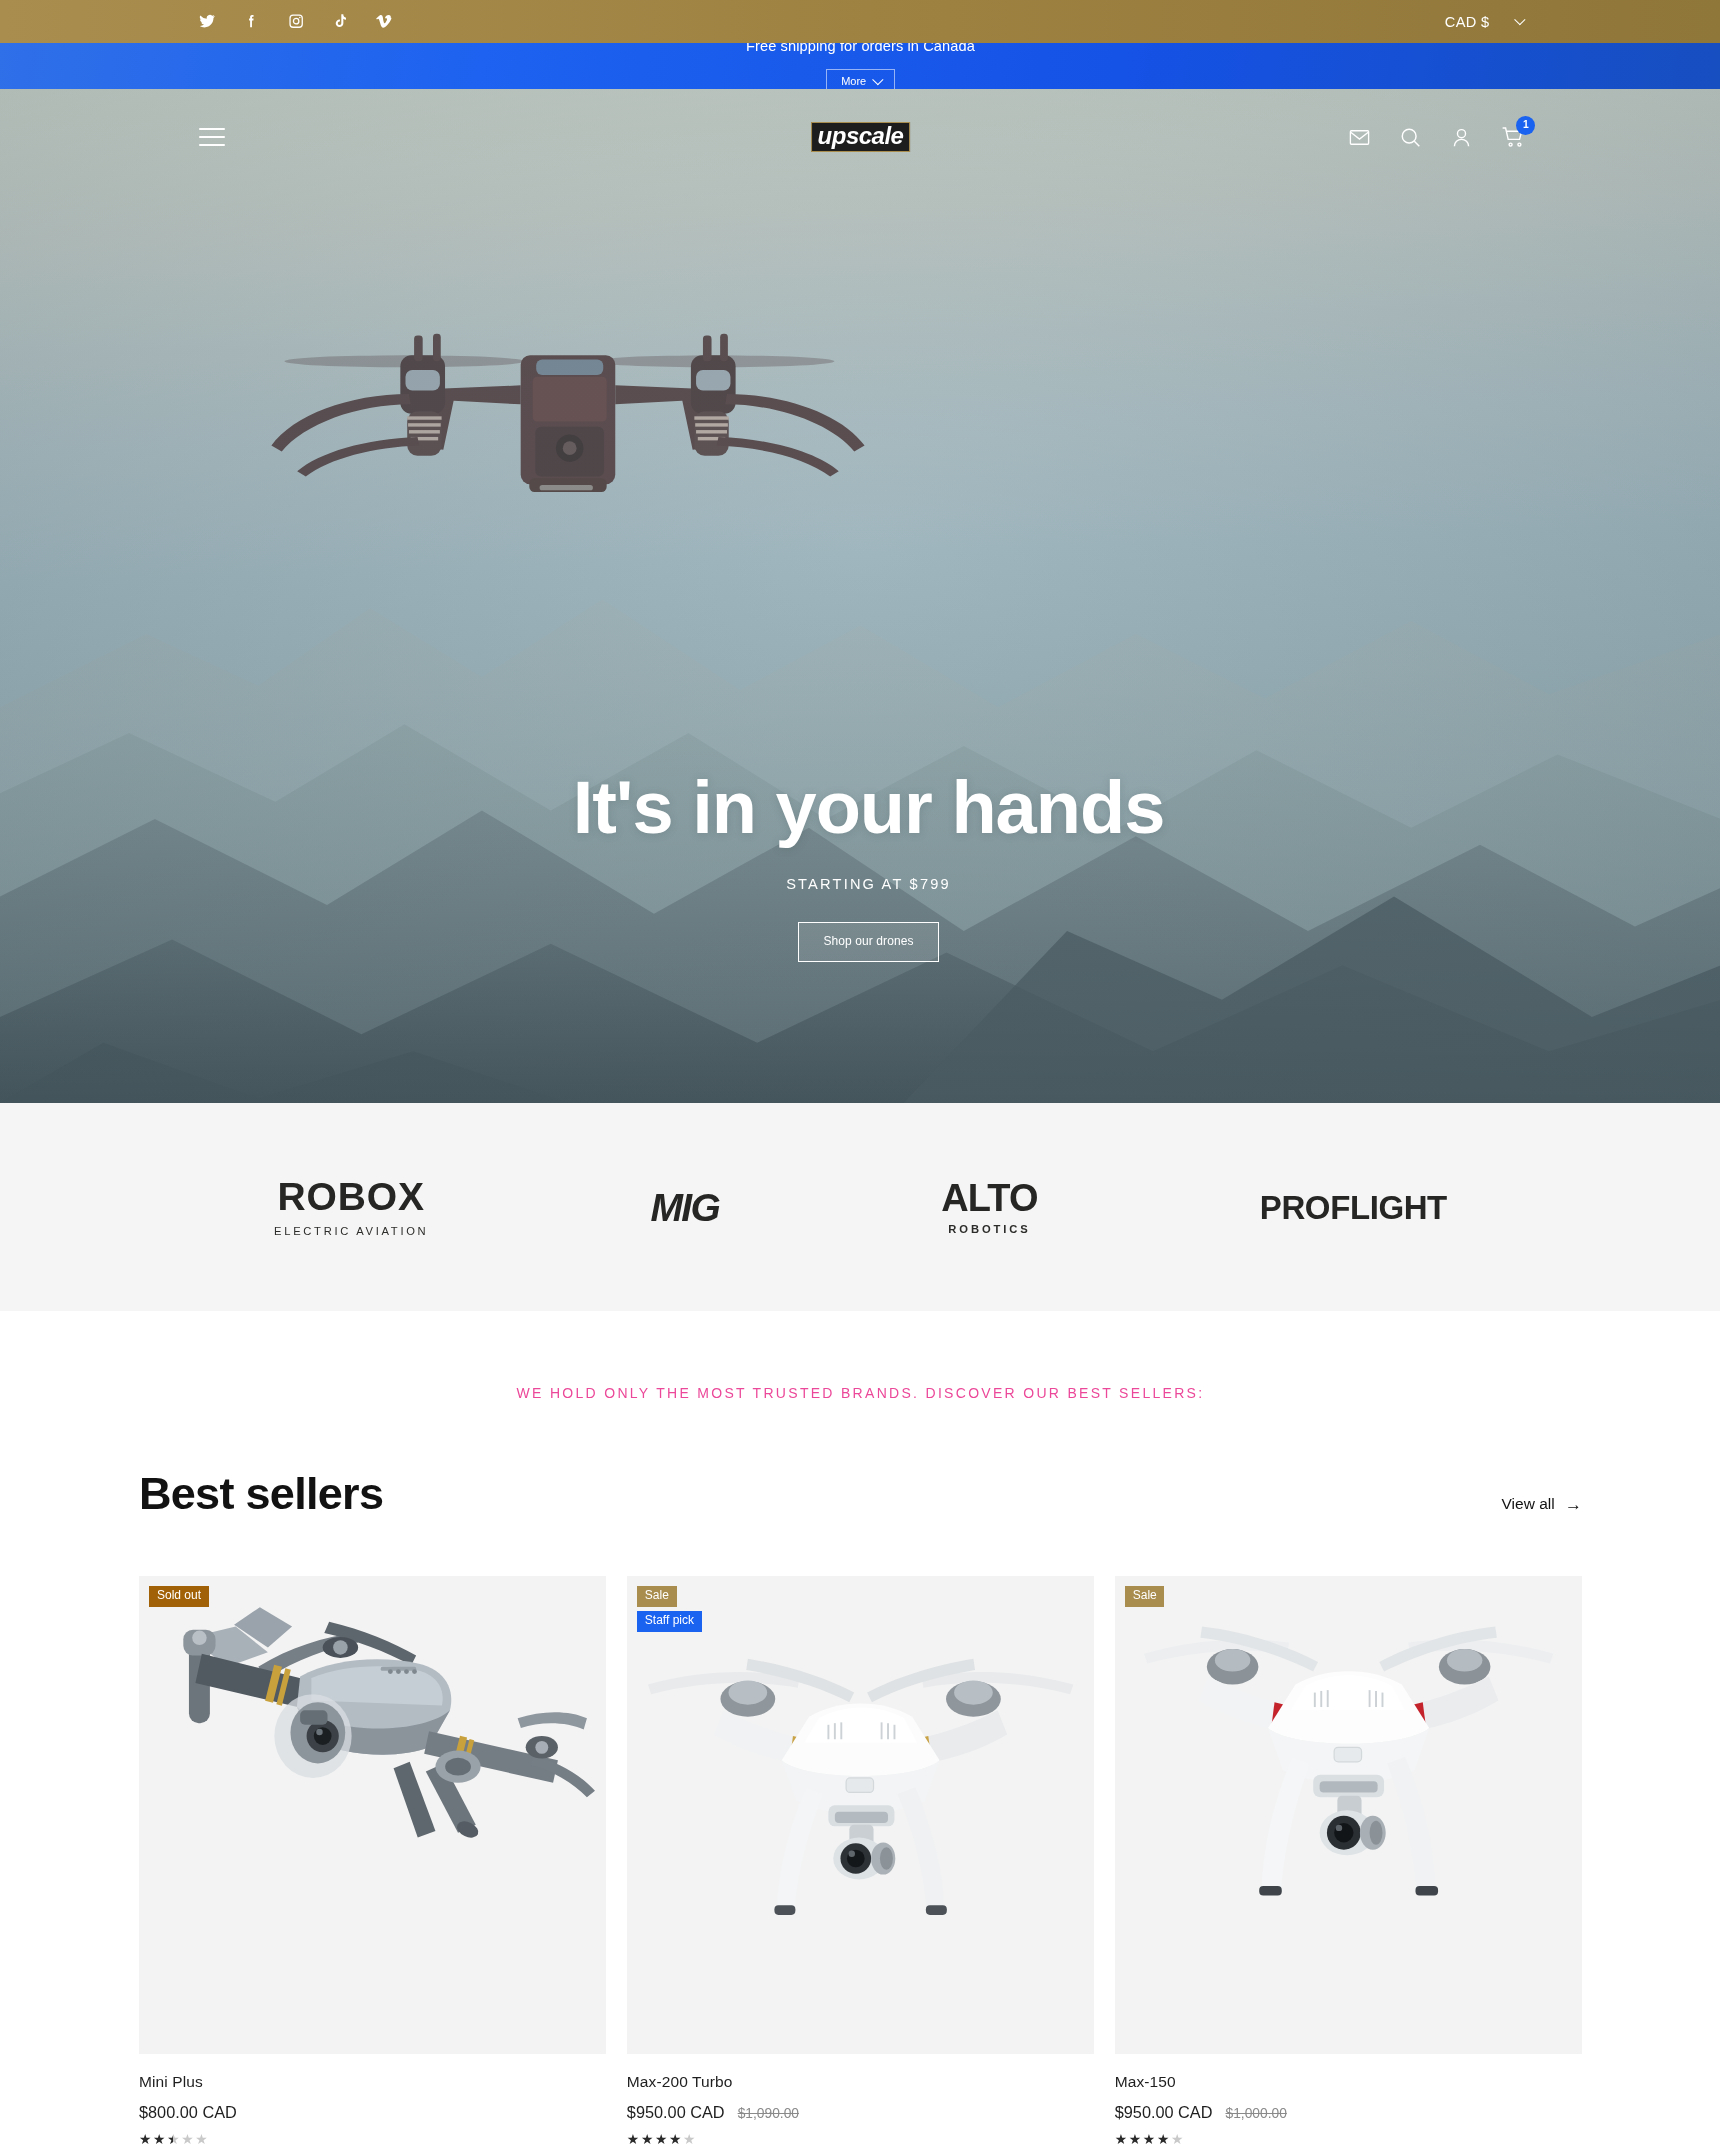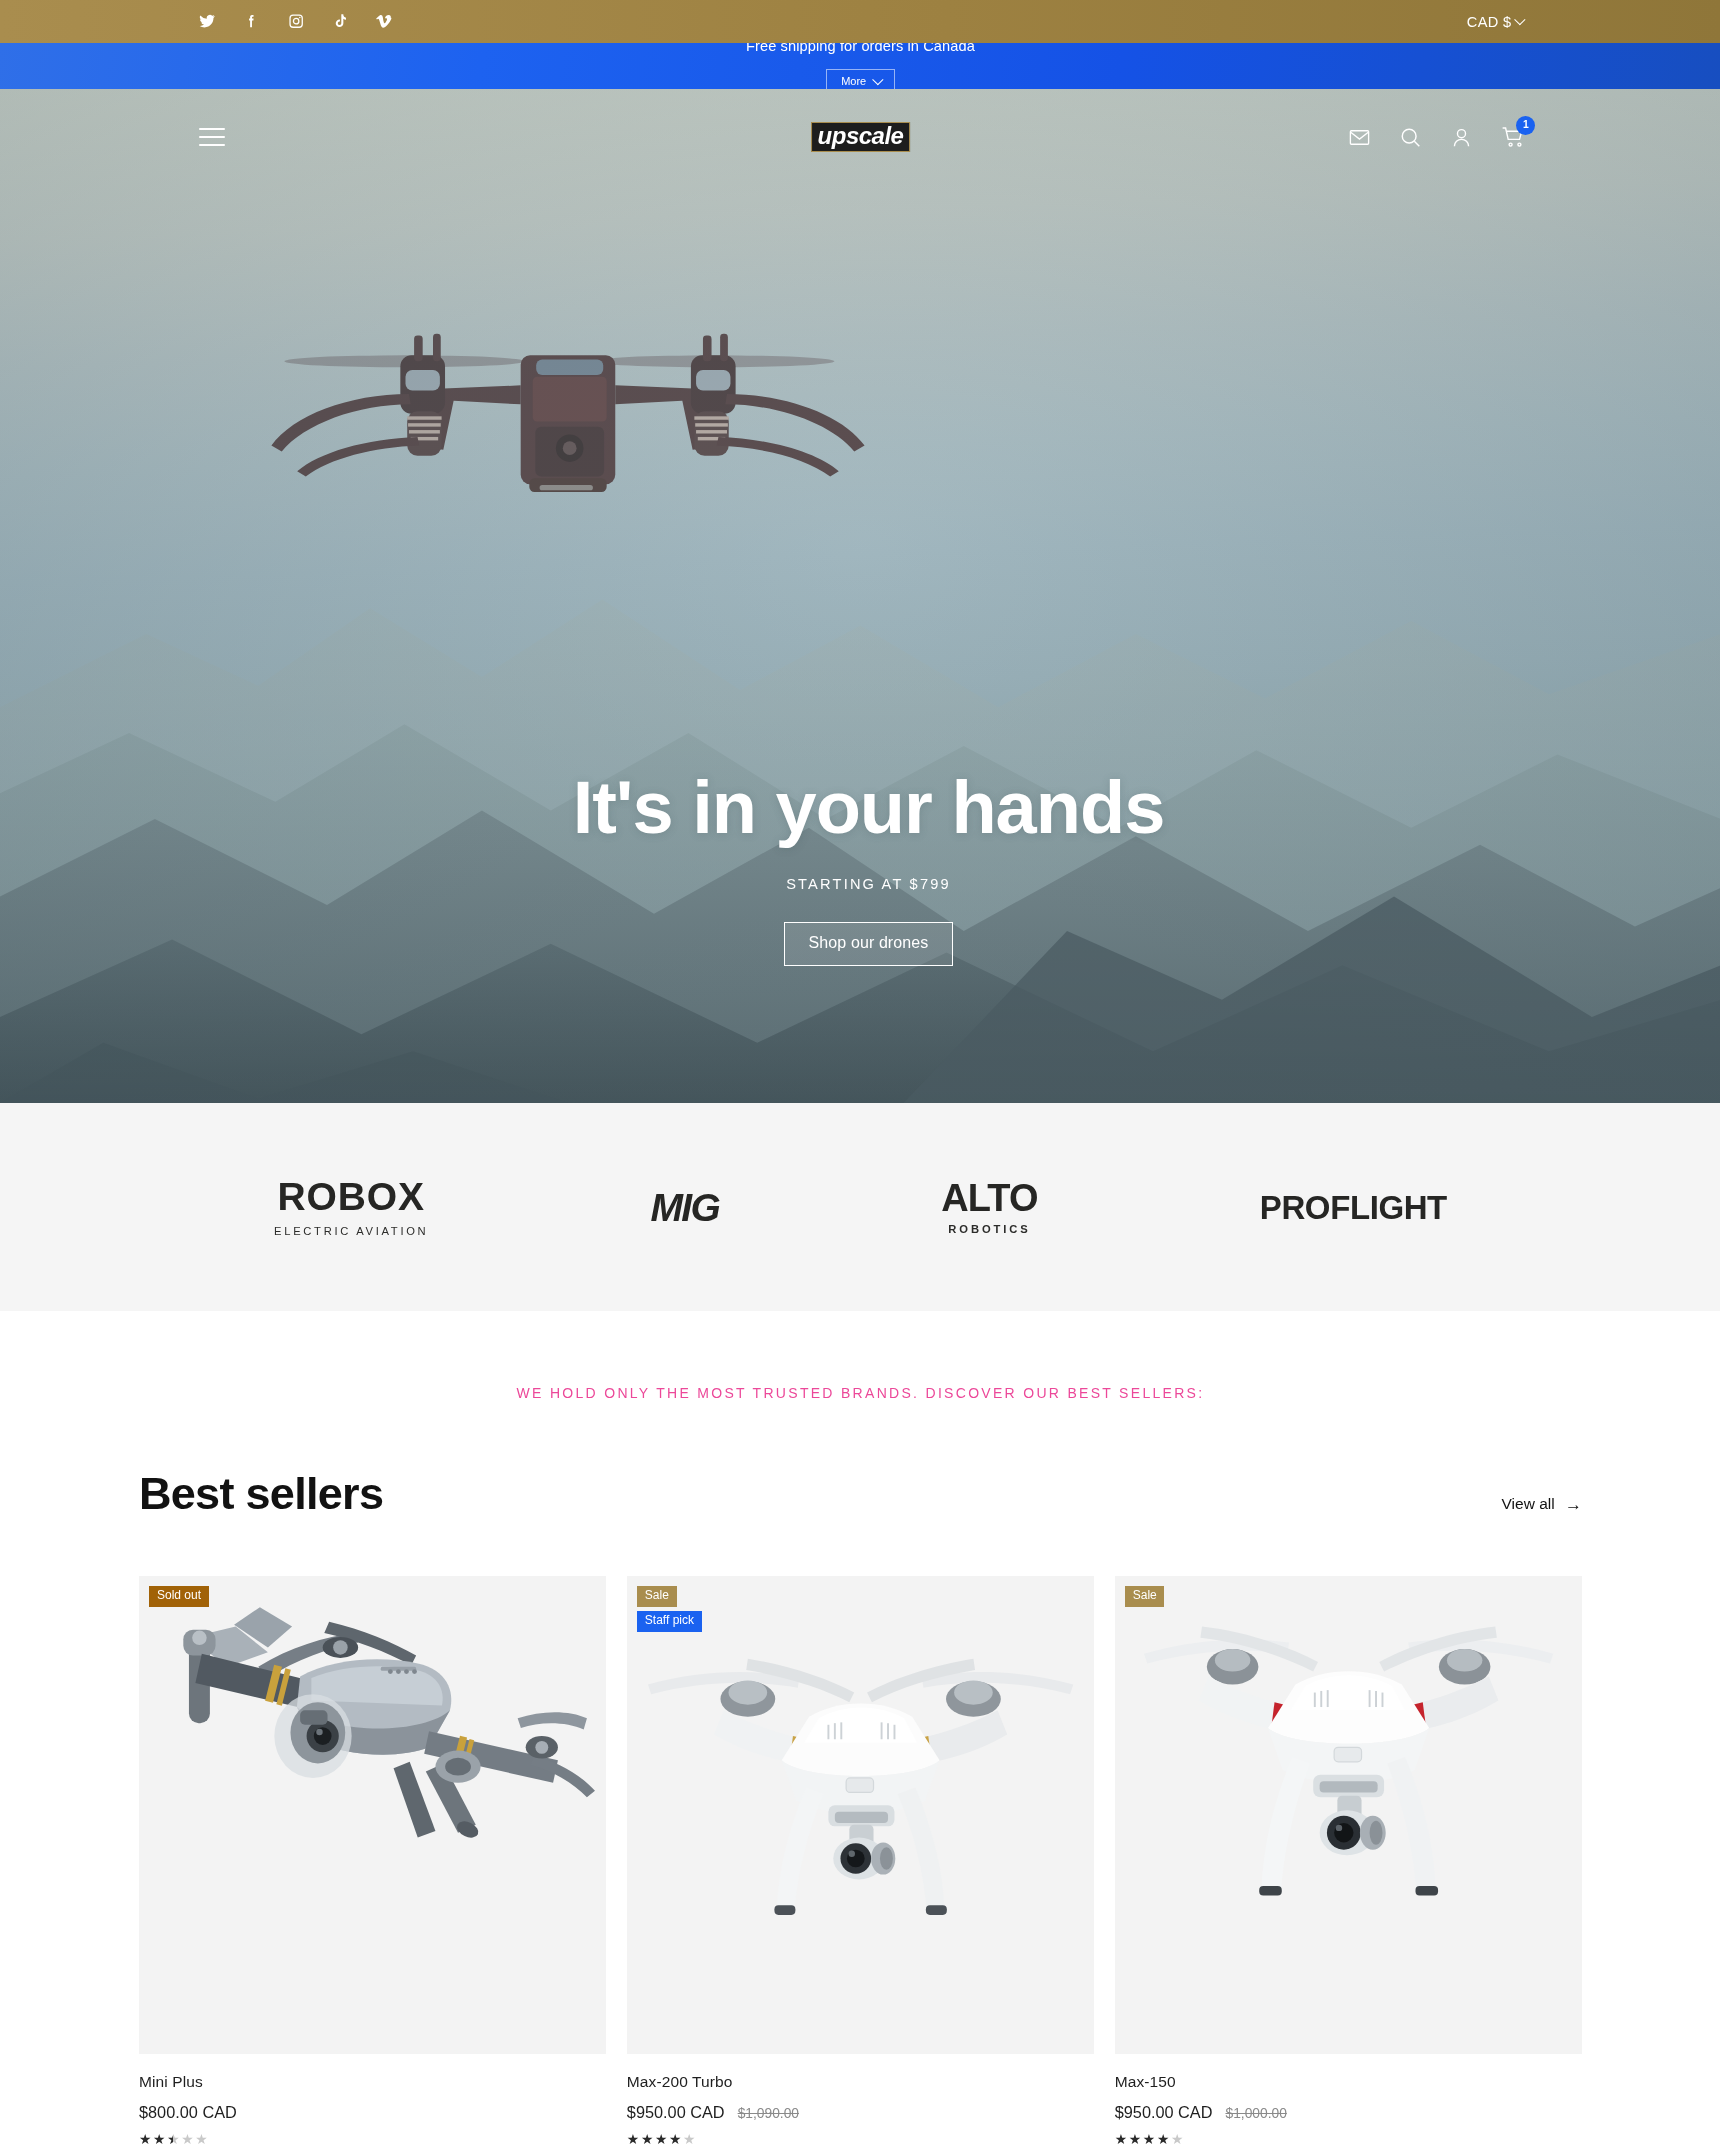--- a/index.html
+++ b/index.html
@@ -21,21 +21,21 @@
     position: relative;
   }
   .social-list { display: flex; align-items: center; gap: 28px; margin-left: 122px; }
   .social-ico { color: #ffffff; display: block; line-height: 0; }
   .social-ico svg { display: block; }
   .currency {
     margin-left: auto;
     color: #ffffff;
     font-size: 14.6px;
     letter-spacing: 0.3px;
-    display: flex; align-items: center; gap: 5px;
+    display: flex; align-items: center; gap: 27px;
     margin-right: 120px;
     white-space: nowrap;
   }
   .chev { display: inline-block; width: 7.7px; height: 7.7px;
     border-right: 1.4px solid currentColor; border-bottom: 1.4px solid currentColor;
     transform: rotate(45deg) translate(-1.7px,-1.7px); }
 
   
   .announce {
     height: 46px;
@@ -118,21 +118,21 @@
   }
   .hero-sub {
     margin-top: 29px;
     font-size: 14.6px; color: #ffffff;
     letter-spacing: 2.2px;
   }
   .hero-btn {
     margin-top: 30px;
     display: inline-block;
     border: 1.4px solid #ffffff;
-    color: #ffffff; font-size: 16px;
+    color: #ffffff; font-size: 12px;
     padding: 11.2px 24px 13px;
     background: rgba(255,255,255,.10);
     cursor: pointer; font-family: inherit;
     letter-spacing: 0.1px;
   }
 
   
   .brands {
     background: #f5f5f5;
     height: 208px;

